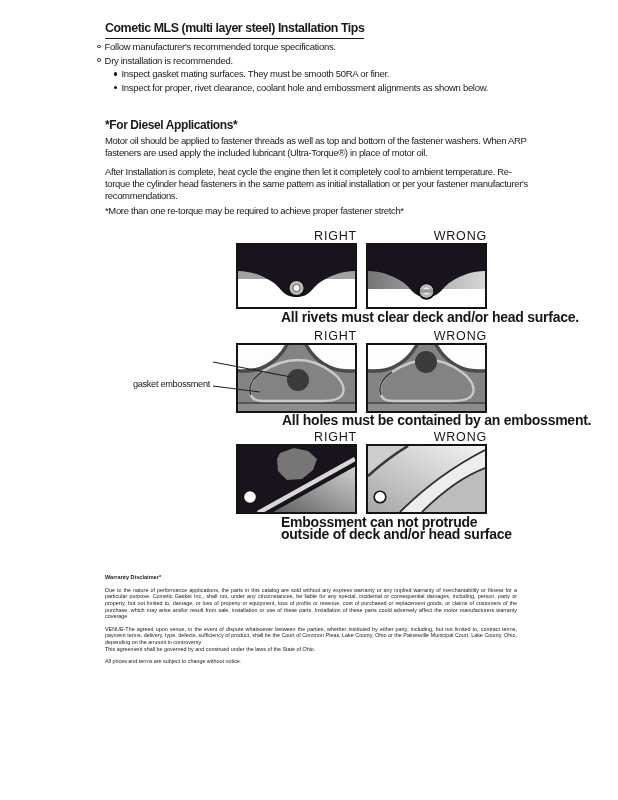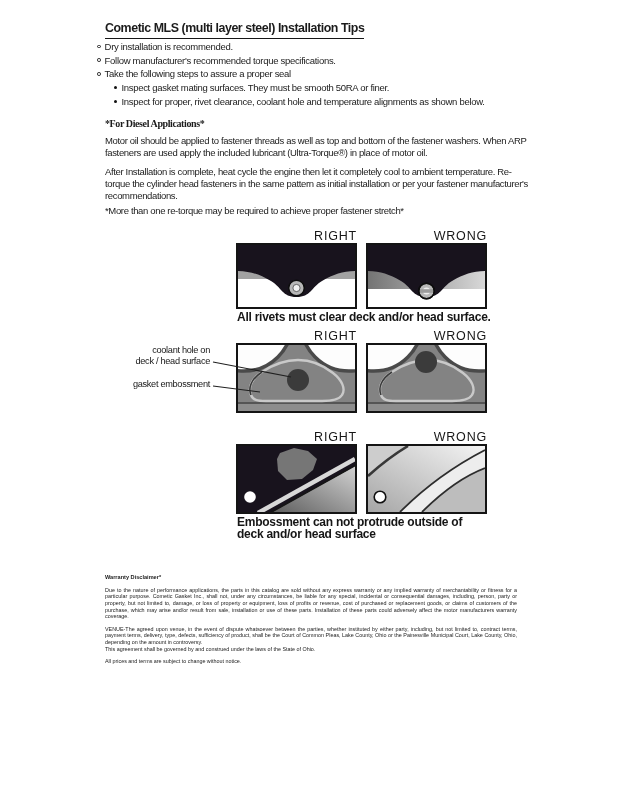--- a/index.html
+++ b/index.html
@@ -10,65 +10,61 @@
 
   .title { left:105px; top:21px; font-size:12.4px; font-weight:bold; letter-spacing:-0.45px;
            border-bottom:1.6px solid #161616; padding-bottom:2.5px; }
 
   .bullets { left:97px; top:40px; width:445px; font-size:9.5px; letter-spacing:-0.3px; line-height:13.7px; }
   .b-row { display:flex; }
   .b-row.sub { padding-left:17px; }
   .marker-o { width:3.6px; height:3.6px; border:1px solid #222; border-radius:50%; margin:4.6px 4px 0 0; flex:none; }
   .marker-f { width:3.4px; height:3.4px; background:#111; border-radius:50%; margin:4.8px 4px 0 0; flex:none; }
 
-  .h2 { left:105px; top:118px; font-size:10px; font-weight:bold; letter-spacing:-0.4px;font-family:Liberation Serif, serif; }
+  .h2 { left:105px; top:118px; font-size:12px; font-weight:bold; letter-spacing:-0.4px; }
   .para { left:105px; width:424px; font-size:9.5px; letter-spacing:-0.35px; line-height:12px; }
   #p1 { top:135px; } #p2 { top:166px; } #p3 { top:205px; }
 
   .dg-label { width:121px; text-align:right; font-size:12.5px; letter-spacing:0.8px; color:#161616; }
   .dbox { width:121px; border:2px solid #141414; background:#fff; }
   .dbox svg { display:block; }
-  .caption { font-weight:bold; font-size:12px; letter-spacing:-0.25px; line-height:12px; color:#161616; }
+  .caption { font-weight:bold; font-size:14px; letter-spacing:-0.25px; line-height:12px; color:#161616;margin-left:44px; }
   .callout { width:120px; text-align:right; font-size:9.2px; letter-spacing:-0.3px; line-height:10.8px;
              white-space:pre-line; color:#161616; }
   .callout-lines { pointer-events:none; }
 
   .legal { left:105px; top:574px; width:412px; font-size:5.4px; line-height:6.6px; text-align:justify; color:#222; }
   .legal .lh { font-weight:bold; margin-bottom:6.2px; font-size:5.6px; }
   .legal p { margin-bottom:6px; white-space:pre-line; }
 
   .footer-code { left:387px; top:800px; font-size:12.5px; letter-spacing:0.2px; color:#2a2a2a; }
 </style>
 </head>
 <body>
 
 <div class="page">
 
   <div class="abs title">Cometic MLS (multi layer steel) Installation Tips</div>
 
   <div class="abs bullets">
     <div class="b-row">
       <span class="marker-o"></span>
-      <span>Dry installation is recommended.</span>
-    </div>
-    <div class="b-row">
-      <span class="marker-o"></span>
       <span>Follow manufacturer's recommended torque specifications.</span>
     </div>
     <div class="b-row">
       <span class="marker-o"></span>
-      <span>Take the following steps to assure a proper seal</span>
+      <span>Dry installation is recommended.</span>
     </div>
     <div class="b-row sub">
       <span class="marker-f"></span>
       <span>Inspect gasket mating surfaces.  They must be smooth 50RA or finer.</span>
     </div>
     <div class="b-row sub">
       <span class="marker-f"></span>
-      <span>Inspect for proper, rivet clearance, coolant hole and temperature alignments as shown below.</span>
+      <span>Inspect for proper, rivet clearance, coolant hole and embossment alignments as shown below.</span>
     </div>
   </div>
 
   <div class="abs h2">*For Diesel Applications*</div>
   <div class="abs para" id="p1">Motor oil should be applied to fastener threads as well as top and bottom of the fastener washers. When ARP fasteners are used apply the included lubricant (Ultra-Torque®) in place of motor oil.</div>
   <div class="abs para" id="p2">After Installation is complete, heat cycle the engine then let it completely cool to ambient temperature. Re-torque the cylinder head fasteners in the same pattern as initial installation or per your fastener manufacturer's recommendations.</div>
   <div class="abs para" id="p3">*More than one re-torque may be required to achieve proper fastener stretch*</div>
 
   <div class="abs dg-label" style="left:236px; top:229px;">RIGHT</div>
   <div class="abs dg-label" style="left:366px; top:229px;">WRONG</div>
@@ -97,22 +93,20 @@
       <circle cx="58.5" cy="46" r="3.6" fill="#eeeeee"></circle>
       <rect x="52" y="44.2" width="13" height="3.6" fill="#9b9b9b"></rect>
       <circle cx="58.5" cy="46" r="7.8" fill="none" stroke="#0d0d0d" stroke-width="1.5"></circle>
     </svg>
   </div>
   <div class="abs caption" style="left:237px; top:311px;">All rivets must clear deck and/or head surface.</div>
 
   <div class="abs dg-label" style="left:236px; top:329px;">RIGHT</div>
   <div class="abs dg-label" style="left:366px; top:329px;">WRONG</div>
 
-  <div class="abs callout" style="left:90px; top:345px;">coolant hole on
-deck / head surface</div>
   <div class="abs callout" style="left:90px; top:379px;text-align:right;">gasket embossment</div>
 
   <div class="abs dbox" style="left:236px; top:343px; height:70px;">
     <svg viewBox="0 0 117 66" width="117" height="66">
       <rect width="117" height="66" fill="#838383"></rect>
       <circle cx="6" cy="-22" r="48" fill="#fdfdfd" stroke="#4a4a4a" stroke-width="3.5"></circle>
       <circle cx="111" cy="-22" r="48" fill="#fdfdfd" stroke="#4a4a4a" stroke-width="3.5"></circle>
       <rect y="57" width="117" height="2" fill="#555555"></rect>
       <rect y="59" width="117" height="7" fill="#8d8d8d"></rect>
       <path d="M13,50 C10,43 13,34 24,27 C36,19 47,15 60,15 C74,15 85,20 95,28 C104,35 108,44 104,50 C101,55 94,56 84,56 L28,56 C19,56 15,55 13,50 Z" fill="none" stroke="#c9c9c9" stroke-width="2.4"></path>
@@ -131,20 +125,21 @@
       <path d="M13,50 C10,43 13,34 24,27" fill="none" stroke="#3a3a3a" stroke-width="1.6"></path>
       <circle cx="58" cy="17" r="11" fill="#3b3b3b"></circle>
     </svg>
   </div>
 
   <svg class="abs callout-lines" style="left:100px; top:340px;" width="210" height="70">
     <line x1="113" y1="22" x2="191" y2="37" stroke="#1f1f1f" stroke-width="1.1"></line>
     <line x1="113" y1="46" x2="160" y2="52" stroke="#1f1f1f" stroke-width="1.1"></line>
   </svg>
 
+  <div class="abs caption" style="left:238px; top:414px;">All holes must be contained by an embossment.</div>
 
   <div class="abs dg-label" style="left:236px; top:430px;">RIGHT</div>
   <div class="abs dg-label" style="left:366px; top:430px;">WRONG</div>
 
   <div class="abs dbox" style="left:236px; top:444px; height:70px;">
     <svg viewBox="0 0 117 66" width="117" height="66">
       <defs>
         <linearGradient id="r3cg" x1="0" y1="1" x2="1" y2="0">
           <stop offset="0" stop-color="#5f5f5f"></stop>
             <stop offset="1" stop-color="#d2d2d2"></stop>

